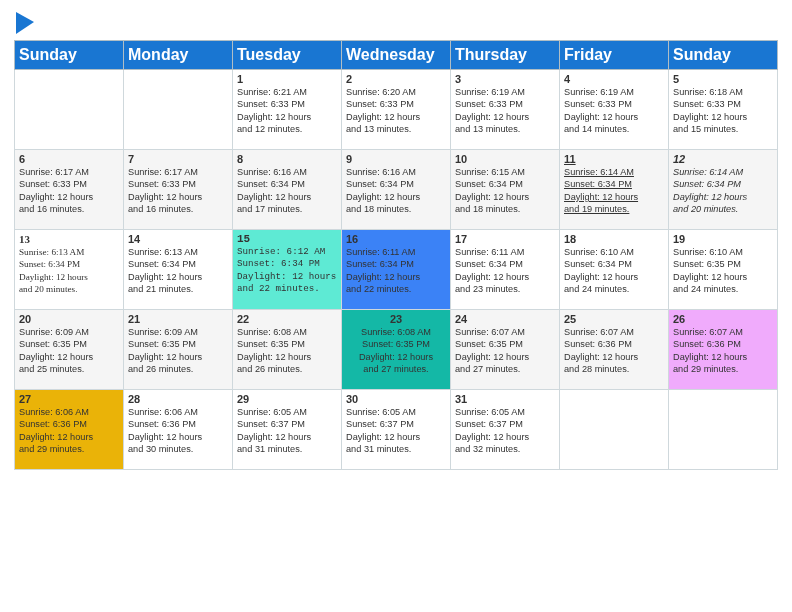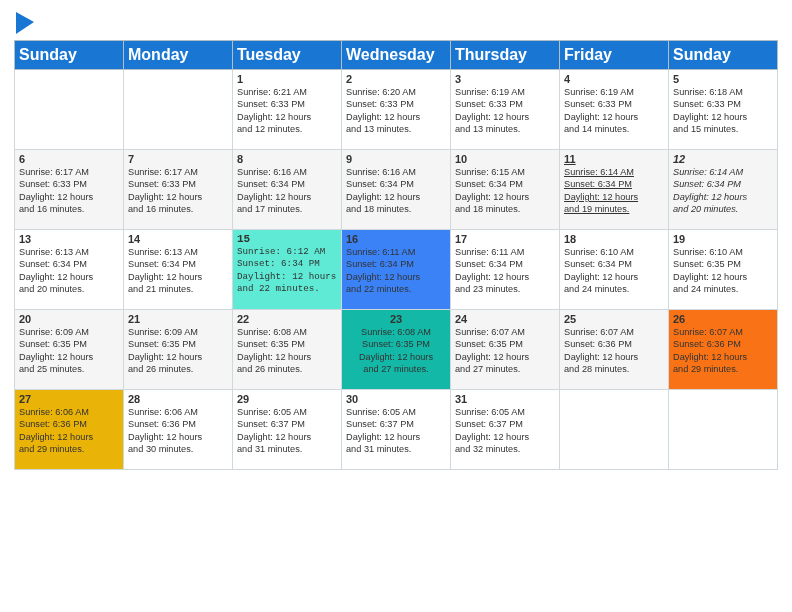--- a/index.html
+++ b/index.html
@@ -174,21 +174,21 @@
           <td style="background: rgb(245, 245, 245); text-decoration: underline;">
             <span class="day-num">11</span>
             <div class="cell-text">Sunrise: 6:14 AM<br>Sunset: 6:34 PM<br>Daylight: 12 hours<br>and 19 minutes.</div>
           </td>
           <td style="background: rgb(245, 245, 245); font-style: italic;">
             <span class="day-num">12</span>
             <div class="cell-text">Sunrise: 6:14 AM<br>Sunset: 6:34 PM<br>Daylight: 12 hours<br>and 20 minutes.</div>
           </td>
         </tr>
         <tr>
-          <td style="background: rgb(255, 255, 255);">
+          <td style="background: rgb(255, 255, 255); font-family: Liberation Serif, serif;">
             <span class="day-num">13</span>
             <div class="cell-text">Sunrise: 6:13 AM<br>Sunset: 6:34 PM<br>Daylight: 12 hours<br>and 20 minutes.</div>
           </td>
           <td style="background: rgb(255, 255, 255);">
             <span class="day-num">14</span>
             <div class="cell-text">Sunrise: 6:13 AM<br>Sunset: 6:34 PM<br>Daylight: 12 hours<br>and 21 minutes.</div>
           </td>
           <td style="background: #5eead4; font-family: Liberation Mono, monospace;">
             <span class="day-num">15</span>
             <div class="cell-text">Sunrise: 6:12 AM<br>Sunset: 6:34 PM<br>Daylight: 12 hours<br>and 22 minutes.</div>
@@ -228,21 +228,21 @@
             <div class="cell-text">Sunrise: 6:08 AM<br>Sunset: 6:35 PM<br>Daylight: 12 hours<br>and 27 minutes.</div>
           </td>
           <td style="background: rgb(245, 245, 245);">
             <span class="day-num">24</span>
             <div class="cell-text">Sunrise: 6:07 AM<br>Sunset: 6:35 PM<br>Daylight: 12 hours<br>and 27 minutes.</div>
           </td>
           <td style="background: rgb(245, 245, 245);">
             <span class="day-num">25</span>
             <div class="cell-text">Sunrise: 6:07 AM<br>Sunset: 6:36 PM<br>Daylight: 12 hours<br>and 28 minutes.</div>
           </td>
-          <td style="background: #f97316; margin-left: 32px;">
+          <td style="background: #f0abfc; margin-left: 32px;">
             <span class="day-num">26</span>
             <div class="cell-text">Sunrise: 6:07 AM<br>Sunset: 6:36 PM<br>Daylight: 12 hours<br>and 29 minutes.</div>
           </td>
         </tr>
         <tr>
           <td style="background: #eab308;">
             <span class="day-num">27</span>
             <div class="cell-text">Sunrise: 6:06 AM<br>Sunset: 6:36 PM<br>Daylight: 12 hours<br>and 29 minutes.</div>
           </td>
           <td style="background: rgb(255, 255, 255);">

